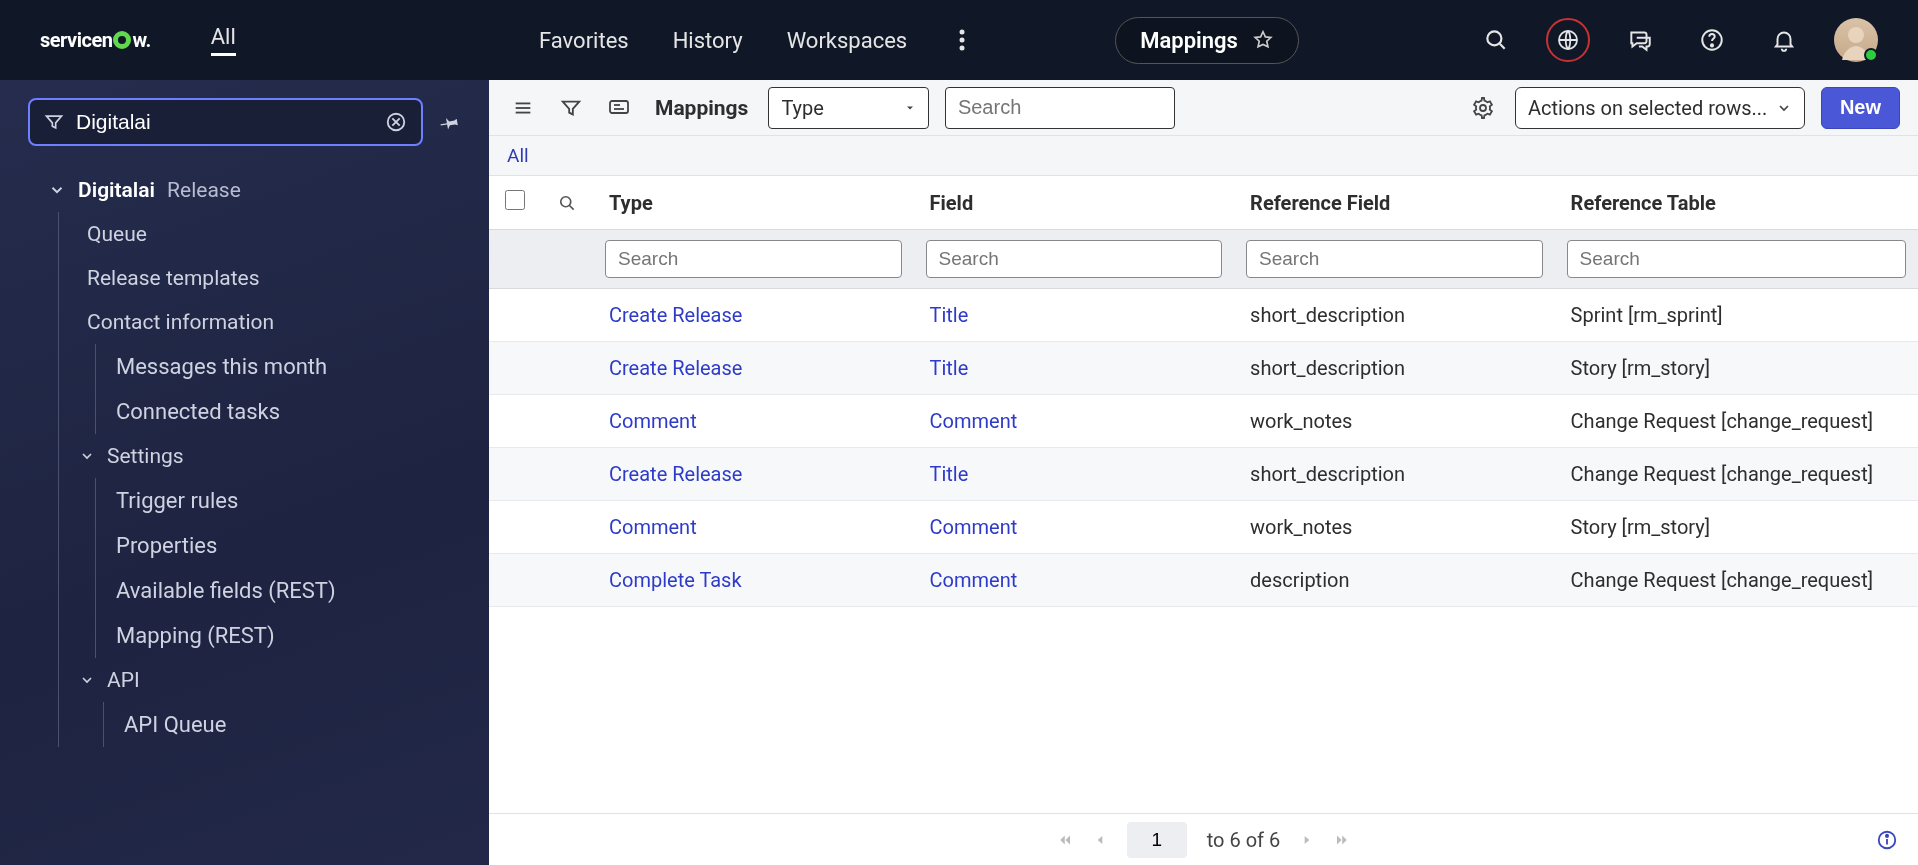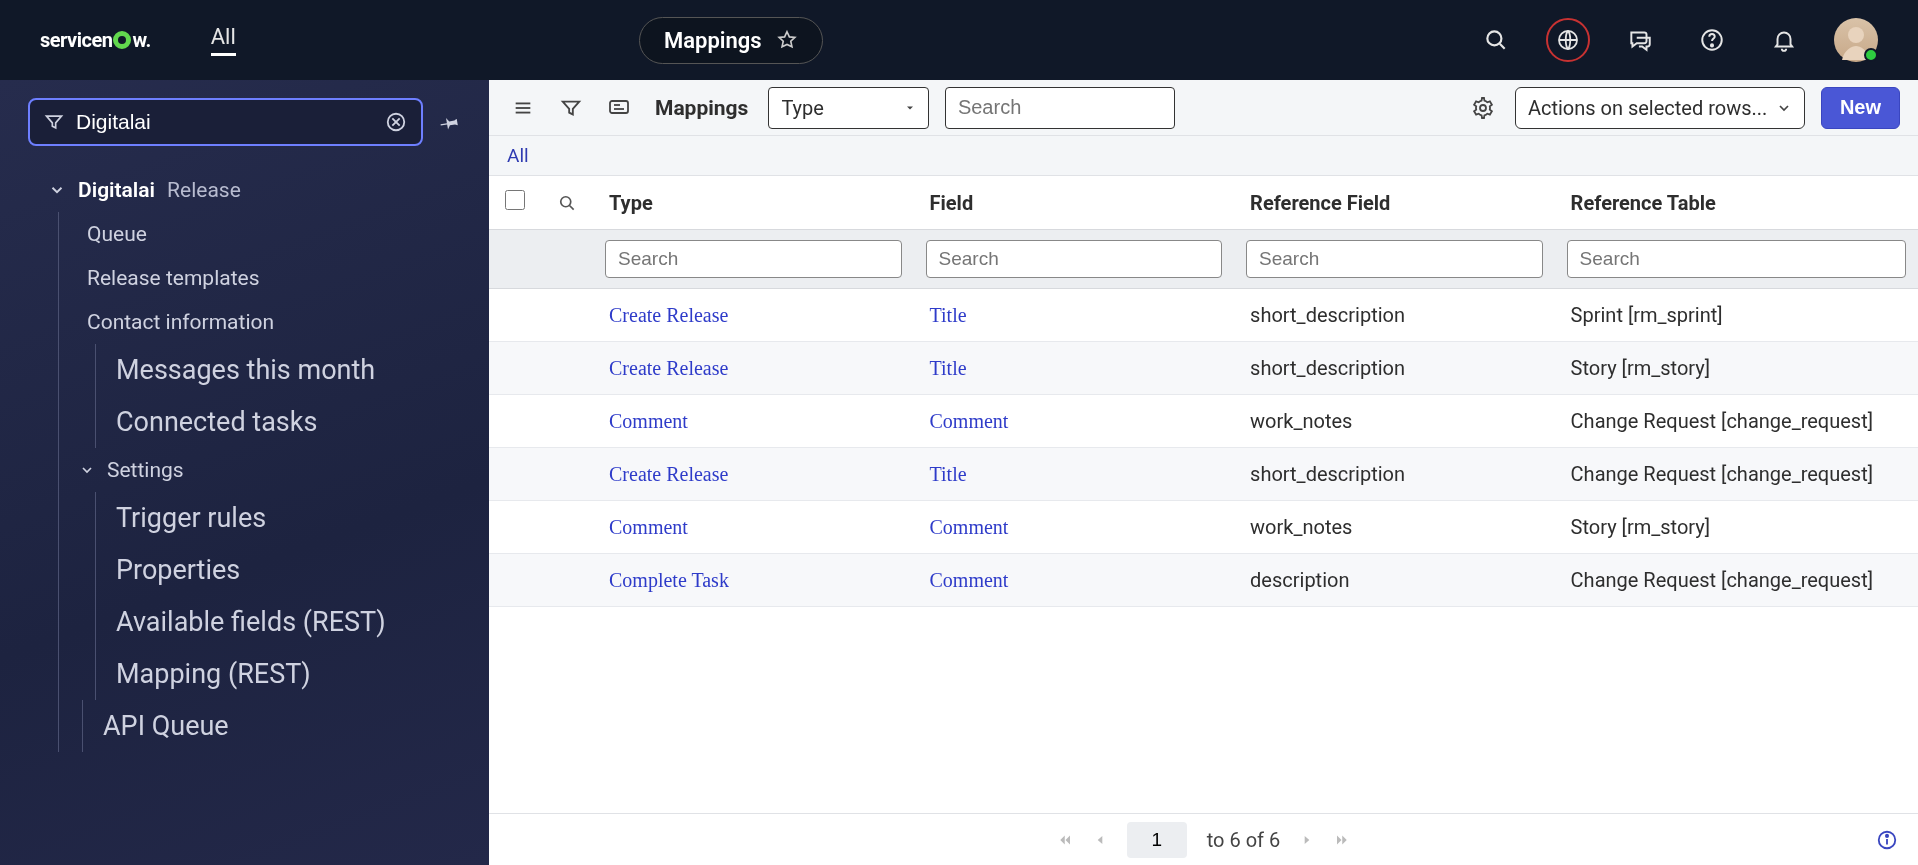--- a/index.html
+++ b/index.html
@@ -33,21 +33,21 @@
 .sidebar-filter { flex: 1; display: flex; align-items: center; border: 2px solid #6e7fff; border-radius: 8px; background: #1a1f38; height: 48px; padding: 0 14px; gap: 12px; }
 .sidebar-filter input { flex: 1; background: transparent; border: none; outline: none; color: #fff; font-size: 21px; }
 .sidebar-pin { cursor: pointer; }
 .nav { padding: 22px 0 0 0; overflow-y: auto; flex: 1; }
 .nav-group, .nav-sub, .nav-leaf { font-size: 21px; padding: 10px 0 10px 0; cursor: pointer; }
 .nav-group-row { display: flex; align-items: center; gap: 12px; padding-left: 48px; }
 .nav-group-title { color: #fff; font-weight: 600; }
 .nav-group-suffix { color: #b8bcd0; font-weight: 400; }
 .nav-leaf { padding-left: 84px; color: #cfd2e0; border-left: 2px solid transparent; margin-left: 0; }
 .nav-sub-row { display: flex; align-items: center; gap: 12px; padding-left: 78px; }
-.nav-subleaf { padding: 10px 0 10px 114px; font-size: 27px; color: #cfd2e0; cursor: pointer; }
+.nav-subleaf { padding: 10px 0 10px 114px; font-size: 22px; color: #cfd2e0; cursor: pointer; }
 .tree-line { border-left: 1px solid #4a5070; margin-left: 58px; }
 .tree-line-inner { border-left: 1px solid #4a5070; margin-left: 94px; }
 
 
 .main { flex: 1; display: flex; flex-direction: column; background: #fff; min-width: 0; }
 
 .toolbar { height: 56px; background: #f4f6f8; border-bottom: 1px solid #e0e2e6; display: flex; align-items: center; padding: 0 18px; gap: 16px; }
 .toolbar .iconbtn { width: 32px; height: 32px; display: flex; align-items: center; justify-content: center; cursor: pointer; color: #444; }
 .toolbar-label { font-size: 21px; font-weight: 700; margin-left: 4px; margin-right: 4px; }
 .toolbar-select { border: 1px solid #333; border-radius: 4px; height: 42px; padding: 0 12px; display: flex; align-items: center; gap: 80px; background: #fff; font-size: 20px; cursor: pointer; }
@@ -60,21 +60,21 @@
 
 .table-wrap { flex: 1; overflow: auto; }
 table.grid { width: 100%; border-collapse: collapse; font-size: 20px; }
 table.grid th, table.grid td { text-align: left; padding: 14px 16px; border-bottom: 1px solid #e7e9ed; }
 table.grid thead tr.head-row th { font-weight: 700; color: #2e2e2e; border-bottom: 1px solid #d7d9dd; background:#fff; }
 table.grid thead tr.search-row th { background: #eceef1; padding: 10px 12px; border-bottom: 1px solid #d7d9dd; }
 .col-search { width: 100%; border: 1px solid #888; border-radius: 4px; height: 38px; padding: 0 12px; font-size: 19px; background: #fff; }
 table.grid tbody tr:nth-child(even) { background: #f7f8fa; }
 .checkbox-cell { width: 48px; text-align: center; }
 .loupe-cell { width: 48px; text-align: center; color: #555; }
-.linkcell { color: #2e3bc9; cursor: pointer; font-family: Liberation Serif, serif; }
+.linkcell { color: #2e3bc9; cursor: pointer; }
 input[type=checkbox].hdr-check { width: 20px; height: 20px; cursor: pointer; }
 
 .footer { height: 52px; border-top: 1px solid #e0e2e6; display: flex; align-items: center; justify-content: center; gap: 20px; position: relative; }
 .footer .pagebox { border: none; background: #eceef1; width: 60px; height: 36px; text-align: center; font-size: 19px; border-radius: 4px; }
 .footer .pagetext { font-size: 20px; color: #444; }
 .footer .navicon { color: #bbb; cursor: pointer; }
 .footer-info { position: absolute; right: 20px; color: #3a46c0; cursor: pointer; }
 
 svg { display: block; }
 </style>
@@ -82,20 +82,32 @@
 <body>
 
 <div class="app">
 
   <div class="topbar">
     <div class="topbar-left">
       <div class="logo">
         <span>servicen</span><span class="o"></span><span>w.</span>
       </div>
       <div class="topbar-all">All</div>
+    </div>
+    <div class="topbar-center">
+      <span>Favorites</span>
+      <span>History</span>
+      <span>Workspaces</span>
+      <span class="topbar-dots">
+        <svg width="6" height="22" viewBox="0 0 6 22" fill="#e5e5e5">
+            <circle cx="3" cy="3" r="2.5"></circle>
+            <circle cx="3" cy="11" r="2.5"></circle>
+            <circle cx="3" cy="19" r="2.5"></circle>
+          </svg>
+      </span>
     </div>
     <div class="topbar-pill">
       <span class="topbar-pill-text">Mappings</span>
       <span>
         <svg width="22" height="22" viewBox="0 0 24 24" fill="none" stroke="#ccc" stroke-width="1.8">
             <path d="M12 3l2.6 5.6 6 .6-4.5 4.1 1.3 6L12 16.8 6.6 19.3l1.3-6L3.4 9.2l6-.6L12 3z"></path>
           </svg>
       </span>
     </div>
     <div class="topbar-right">
@@ -197,21 +209,31 @@
               <span>Settings</span>
             </div>
           </div>
           <div class="tree-line-inner" style="margin-left:36px">
             <div class="nav-subleaf" style="padding-left:20px">Trigger rules</div>
             <div class="nav-subleaf" style="padding-left:20px">Properties</div>
             <div class="nav-subleaf" style="padding-left:20px">Available fields (REST)</div>
             <div class="nav-subleaf" style="padding-left:20px">Mapping (REST)</div>
           </div>
 
-          <div class="tree-line-inner" style="margin-left:23px">
+          <div class="nav-sub">
+            <div class="nav-sub-row" style="padding-left:20px">
+              <span>
+                  <svg width="16" height="16" viewBox="0 0 24 24" fill="none" stroke="#cfd2e0" stroke-width="2.5">
+                    <path d="M6 9l6 6 6-6"></path>
+                  </svg>
+                </span>
+              <span>API</span>
+            </div>
+          </div>
+          <div class="tree-line-inner" style="margin-left:44px">
             <div class="nav-subleaf" style="padding-left:20px">API Queue</div>
           </div>
         </div>
       </div>
     </div>
 
     <div class="main">
 
       <div class="toolbar">
         <div class="iconbtn">

